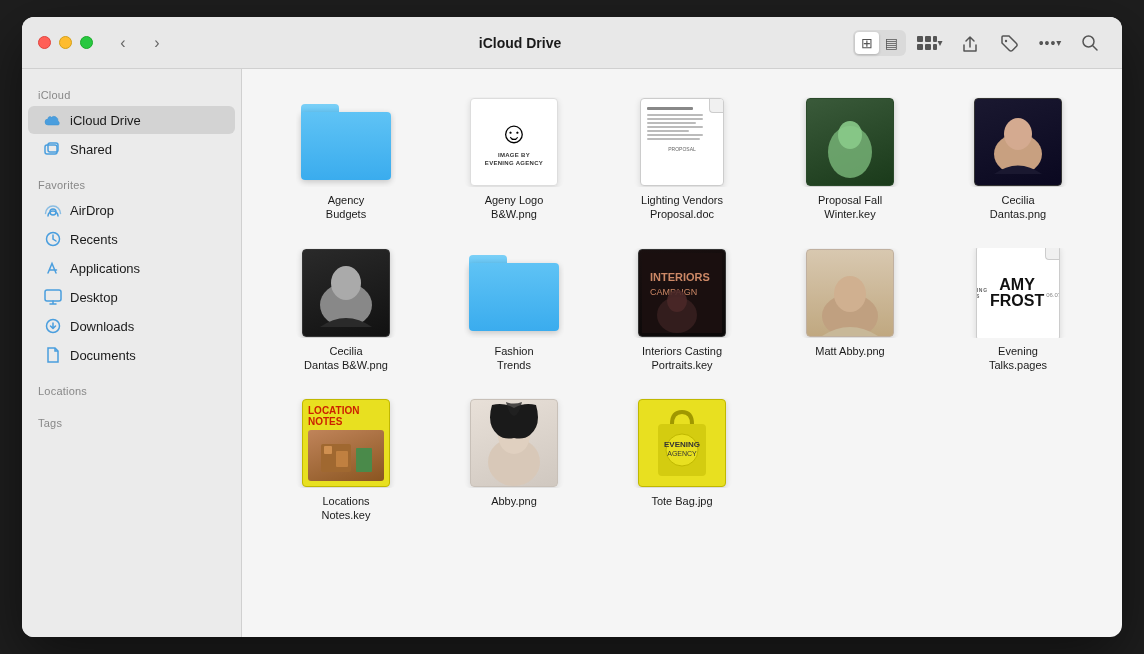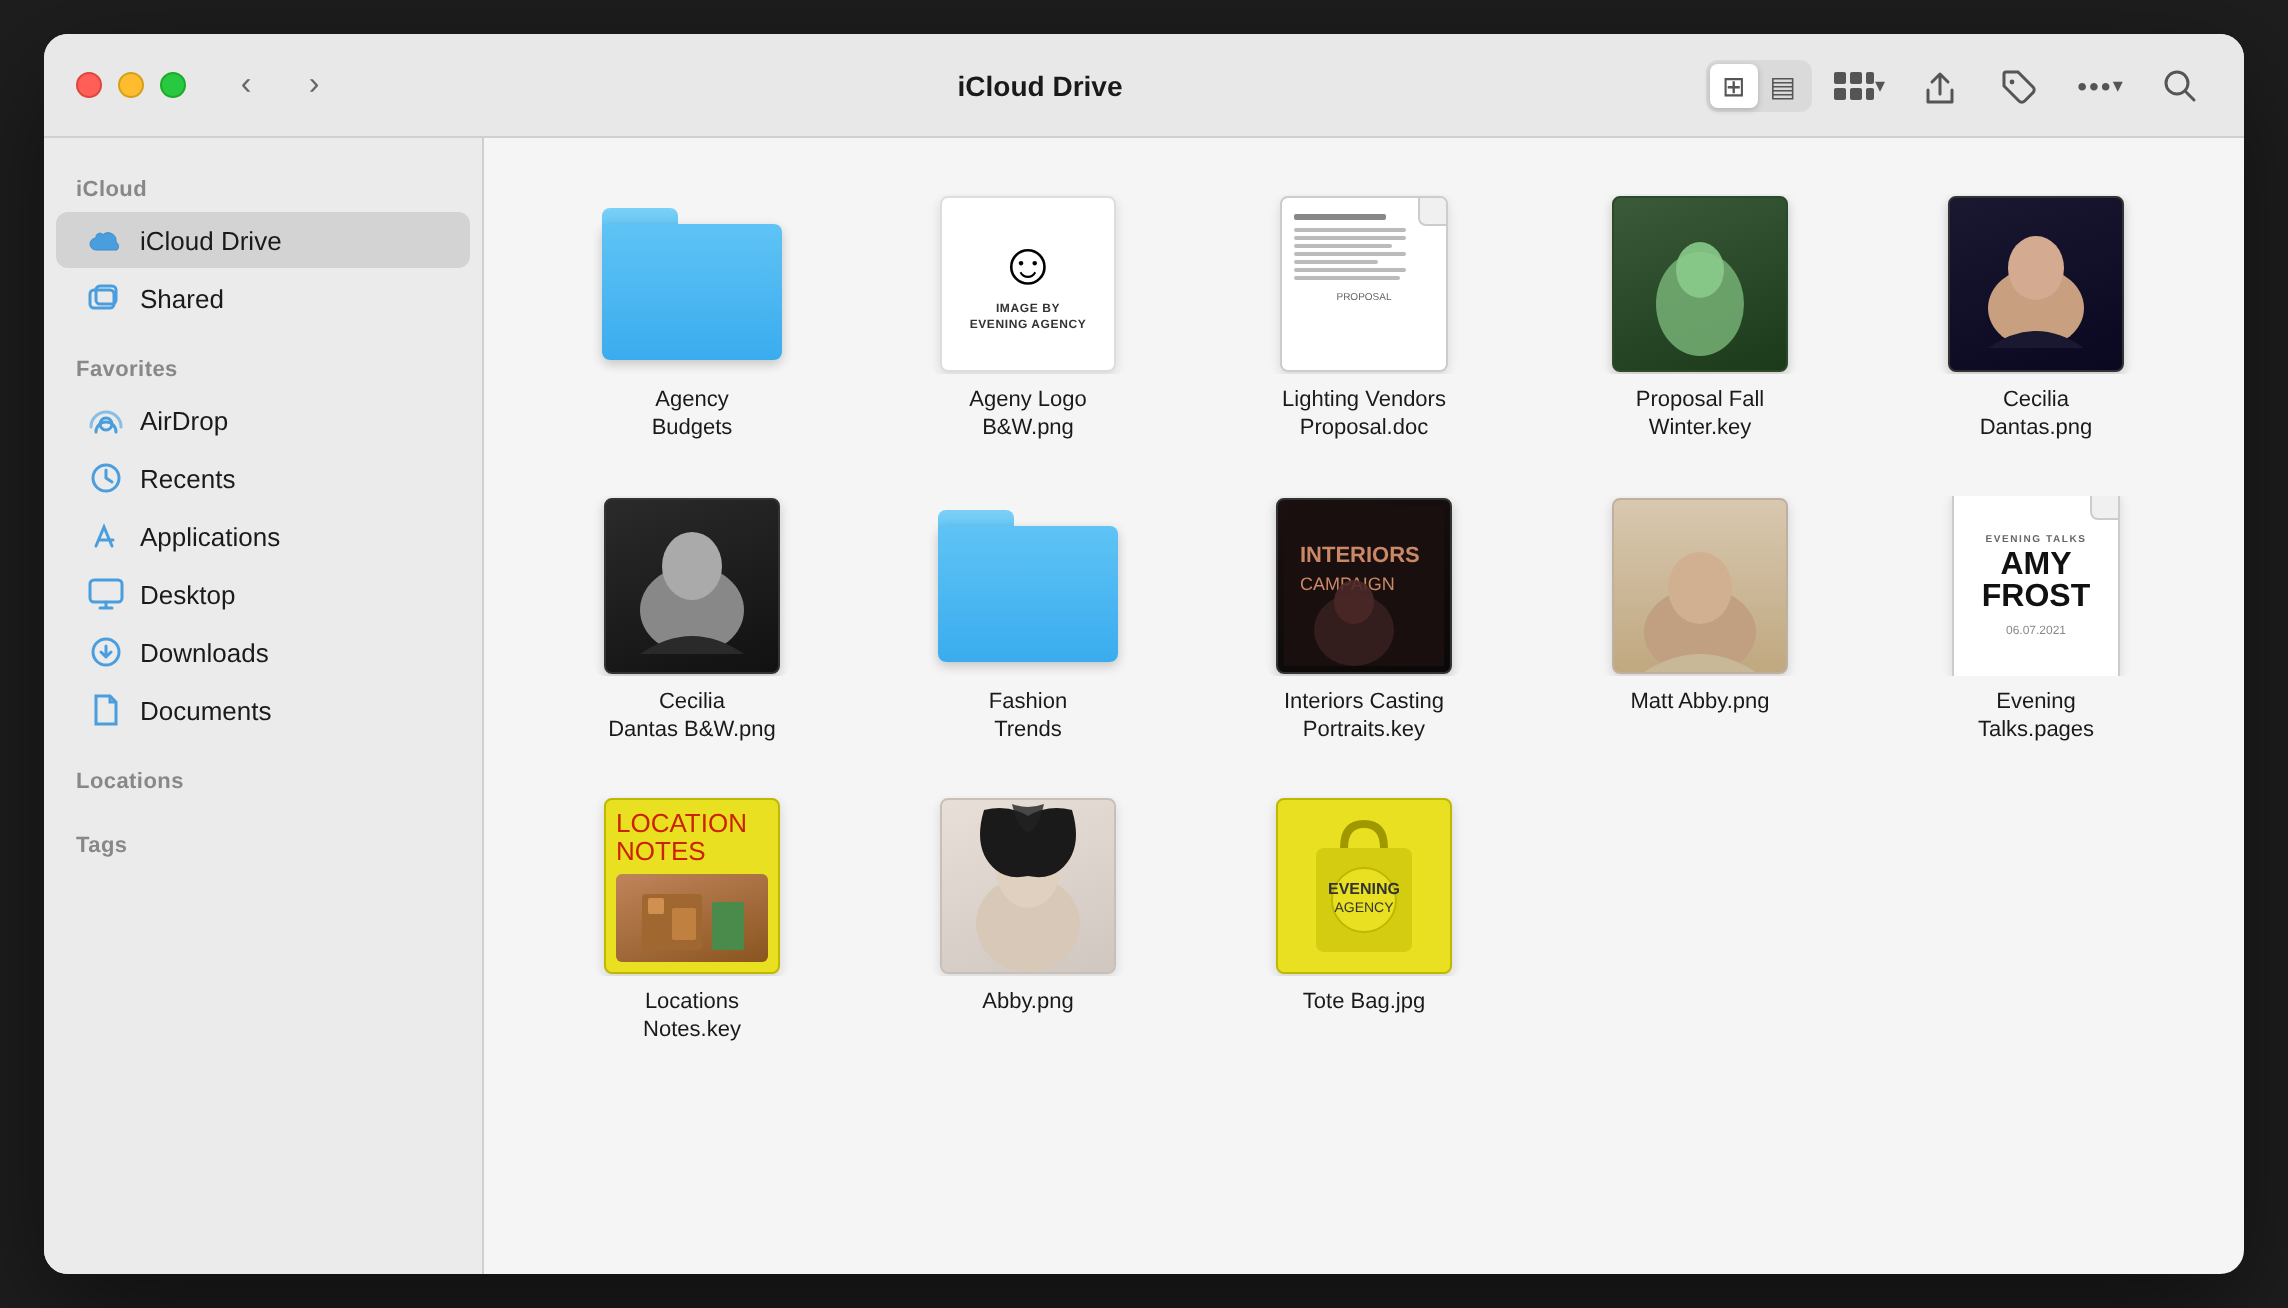--- a/index.html
+++ b/index.html
@@ -122,21 +122,21 @@
     .sidebar {
       width: 220px;
       background: #ebebeb;
       border-right: 1px solid #d0d0d0;
       padding: 12px 0;
       flex-shrink: 0;
       overflow-y: auto;
     }
     .sidebar-section-label {
       font-size: 11px;
-      font-weight: 700;
+      font-weight: 400;
       color: #888;
       padding: 8px 16px 4px;
       letter-spacing: 0.02em;
     }
     .sidebar-item {
       display: flex;
       align-items: center;
       padding: 5px 16px;
       cursor: pointer;
       border-radius: 6px;
@@ -504,34 +504,34 @@
                 <ellipse cx="40" cy="38" rx="16" ry="18" fill="#d0b090"></ellipse>
                 <path d="M12 80 Q40 62 68 80" fill="#c8b898"></path>
               </svg>
             </div>
           </div>
           <div class="file-name">Matt Abby.png</div>
         </div>
 
         <div class="file-item">
           <div class="file-thumb">
-            <div style="width:84px;height:96px;background:white;border:1px solid #ccc;border-radius:4px;box-shadow:0 2px 6px rgba(0,0,0,0.12);padding:8px 6px;display:flex;flex-direction:column;align-items:center;justify-content:center;gap:2px;position:relative;overflow:hidden;">
+            <div style="width:84px;height:96px;background:white;border:1px solid #ccc;border-radius:4px;box-shadow:0 2px 6px rgba(0,0,0,0.12);padding:8px 6px;display:flex;flex-direction:row;align-items:center;justify-content:center;gap:2px;position:relative;overflow:hidden;">
               <div style="position:absolute;top:0;right:0;width:14px;height:14px;background:#f0f0f0;border-left:1px solid #ccc;border-bottom:1px solid #ccc;border-radius:0 0 0 4px;"></div>
               <div style="font-size:5px;color:#666;letter-spacing:0.8px;font-weight:600;">EVENING TALKS</div>
               <div style="font-size:16px;font-weight:700;color:#111;line-height:1;text-align:center;">AMY<br>FROST</div>
               <div style="font-size:6px;color:#888;margin-top:4px;">06.07.2021</div>
             </div>
           </div>
           <div class="file-name">Evening<br>Talks.pages</div>
         </div>
 
         <div class="file-item">
           <div class="file-thumb">
             <div style="width:88px;height:88px;background:#e8e020;border-radius:4px;overflow:hidden;border:1px solid #c0b800;box-shadow:0 2px 6px rgba(0,0,0,0.15);padding:5px;display:flex;flex-direction:column;">
-              <div style="font-size:13px;color:#cc2200;font-weight:400;line-height:1.1;">LOCATION<br>NOTES</div>
+              <div style="font-size:10px;color:#cc2200;font-weight:700;line-height:1.1;">LOCATION<br>NOTES</div>
               <div style="flex:1;background:linear-gradient(160deg,#c0845a 0%,#8a5520 100%);margin-top:3px;border-radius:3px;display:flex;align-items:center;justify-content:center;">
                 <svg width="60" height="40" viewBox="0 0 60 40">
                   <rect x="5" y="8" width="30" height="28" fill="#a06830" rx="2"></rect>
                   <rect x="20" y="15" width="12" height="16" fill="#c08040" rx="1"></rect>
                   <rect x="8" y="10" width="8" height="8" fill="#d09050" rx="1"></rect>
                   <rect x="40" y="12" width="16" height="24" fill="#4a8a4a" rx="1"></rect>
                 </svg>
               </div>
             </div>
           </div>

